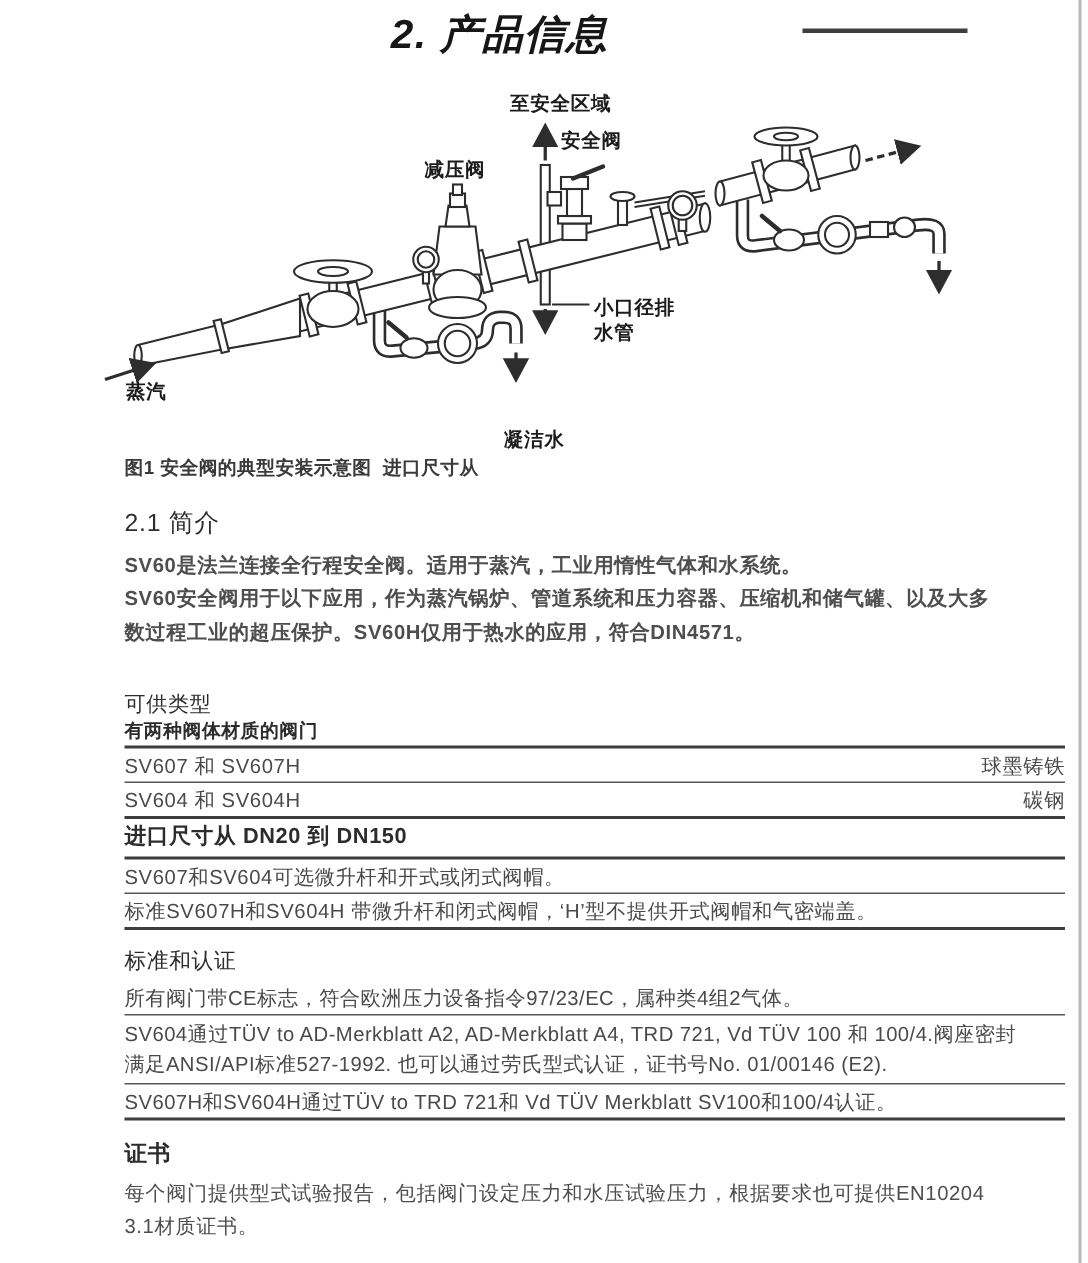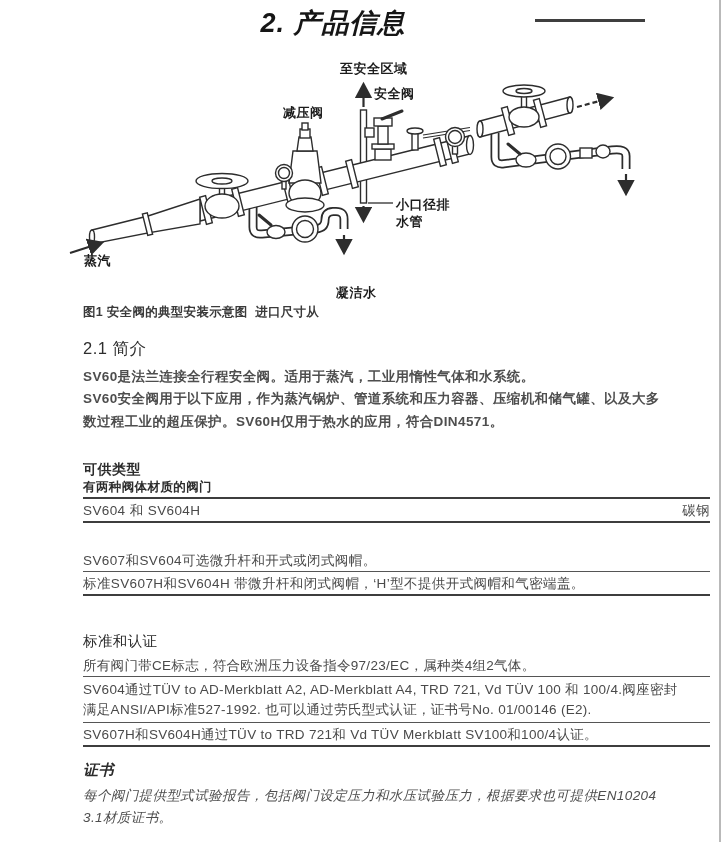--- a/index.html
+++ b/index.html
@@ -10,39 +10,39 @@
   #toprule{position:absolute;left:535px;top:19px;width:110px;height:3px;background:#3f3f3f;}
   #title{left:83px;top:5px;width:500px;text-align:center;font-size:27px;font-weight:bold;
          font-style:italic;color:#161616;letter-spacing:1px;}
   #diagram{left:0;top:53px;width:720px;height:252px;}
   #caption{left:83px;top:304px;font-size:12.5px;font-weight:bold;color:#3a3a3a;white-space:pre-wrap;letter-spacing:0.3px;}
   #intro-h{left:83px;top:338px;font-size:16.5px;color:#2e2e2e;letter-spacing:0.5px;}
   .body-line{font-size:13.5px;color:#4e4e4e;letter-spacing:0.4px;}
   #intro-p{left:83px;top:366px;width:632px;font-weight:bold;}
   #intro-p .body-line{line-height:22.3px;}
   #types{left:83px;top:461px;width:627px;}
-  .types-h1{font-size:14px;font-weight:bold;color:#2c2c2c;line-height:17px;letter-spacing:0.5px;}
+  .types-h1{font-size:14px;font-weight:normal;color:#2c2c2c;line-height:17px;letter-spacing:0.5px;}
   .types-h2{font-size:12.5px;font-weight:bold;color:#2c2c2c;line-height:16px;margin-top:1px;letter-spacing:0.4px;}
   .t-table{margin-top:2px;border-top:2px solid #3d3d3d;}
   .t-row{display:flex;justify-content:space-between;border-bottom:1px solid #555;
          padding:3px 0 2px;font-size:13.5px;color:#4a4a4a;line-height:17px;letter-spacing:0.4px;}
   .t-row:last-child{border-bottom:2px solid #3d3d3d;}
   #sizes{left:83px;top:549px;width:627px;}
   .sizes-h{font-size:14.5px;font-weight:bold;color:#2c2c2c;line-height:18px;
            padding-bottom:4px;border-bottom:2px solid #3d3d3d;letter-spacing:0.4px;}
   .s-row{padding:3px 0 2px;border-bottom:1px solid #555;font-size:13.5px;color:#4a4a4a;
          line-height:17px;letter-spacing:0.4px;}
   .s-row:last-child{border-bottom:2px solid #3d3d3d;}
   #standards{left:83px;top:632px;width:627px;}
   .std-h{font-size:14.5px;font-weight:normal;color:#2c2c2c;line-height:18px;margin-bottom:4px;letter-spacing:0.4px;}
   .std-row{padding:3px 0 2px;border-bottom:1px solid #555;font-size:13.5px;color:#4a4a4a;
            line-height:17px;letter-spacing:0.3px;}
   .std-row.multi div{line-height:20px;}
   .std-row:last-child{border-bottom:2px solid #3d3d3d;}
-  #certs{left:83px;top:760px;width:627px;font-style:italic;}
+  #certs{left:83px;top:760px;width:627px;}
   .cert-h{font-size:15px;font-weight:bold;color:#2c2c2c;line-height:19px;margin-bottom:6px;letter-spacing:0.5px;}
   .cert-line{font-size:13.5px;color:#4e4e4e;line-height:22px;letter-spacing:0.4px;}
   
   svg .pipe{fill:#fff;stroke:#2d2d2d;stroke-width:1.4;}
   svg .thin-out{fill:none;stroke:#2d2d2d;stroke-width:9;stroke-linecap:butt;}
   svg .thin-in{fill:none;stroke:#fff;stroke-width:5.5;stroke-linecap:butt;}
   svg .arrow{stroke:#2d2d2d;stroke-width:2.2;fill:none;}
   svg .ptr{stroke:#2d2d2d;stroke-width:1.3;}
   svg .lever{stroke:#2d2d2d;stroke-width:3;stroke-linecap:round;fill:none;}
   svg .dlabel{font-family:"Liberation Sans","DejaVu Sans",sans-serif;font-weight:bold;
@@ -192,27 +192,32 @@
     <div class="body-line">SV60是法兰连接全行程安全阀。适用于蒸汽，工业用惰性气体和水系统。</div>
     <div class="body-line">SV60安全阀用于以下应用，作为蒸汽锅炉、管道系统和压力容器、压缩机和储气罐、以及大多</div>
     <div class="body-line">数过程工业的超压保护。SV60H仅用于热水的应用，符合DIN4571。</div>
   </div>
 
   <div id="types" class="abs">
     <div class="types-h1">可供类型</div>
     <div class="types-h2">有两种阀体材质的阀门</div>
     <div class="t-table">
       <div class="t-row">
+        <span>SV607 和 SV607H</span>
+        <span>球墨铸铁</span>
+      </div>
+      <div class="t-row">
         <span>SV604 和 SV604H</span>
         <span>碳钢</span>
       </div>
     </div>
   </div>
 
   <div id="sizes" class="abs">
+    <div class="sizes-h">进口尺寸从 DN20 到 DN150</div>
     <div class="s-row">SV607和SV604可选微升杆和开式或闭式阀帽。</div>
     <div class="s-row">标准SV607H和SV604H 带微升杆和闭式阀帽，‘H’型不提供开式阀帽和气密端盖。</div>
   </div>
 
   <div id="standards" class="abs">
     <div class="std-h">标准和认证</div>
     <div class="std-row">所有阀门带CE标志，符合欧洲压力设备指令97/23/EC，属种类4组2气体。</div>
     <div class="std-row multi">
       <div>SV604通过TÜV to AD-Merkblatt A2, AD-Merkblatt A4, TRD 721, Vd TÜV 100 和 100/4.阀座密封</div>
       <div>满足ANSI/API标准527-1992. 也可以通过劳氏型式认证，证书号No. 01/00146 (E2).</div>

